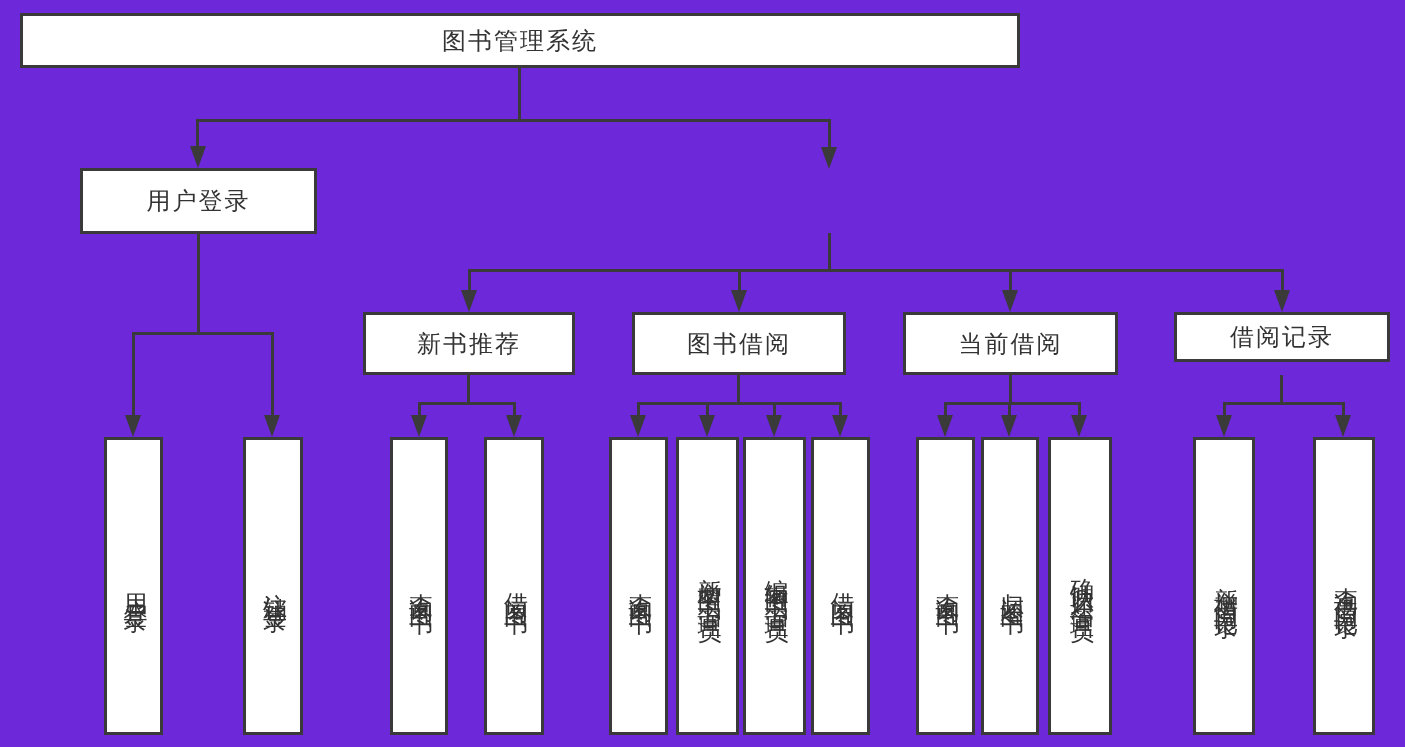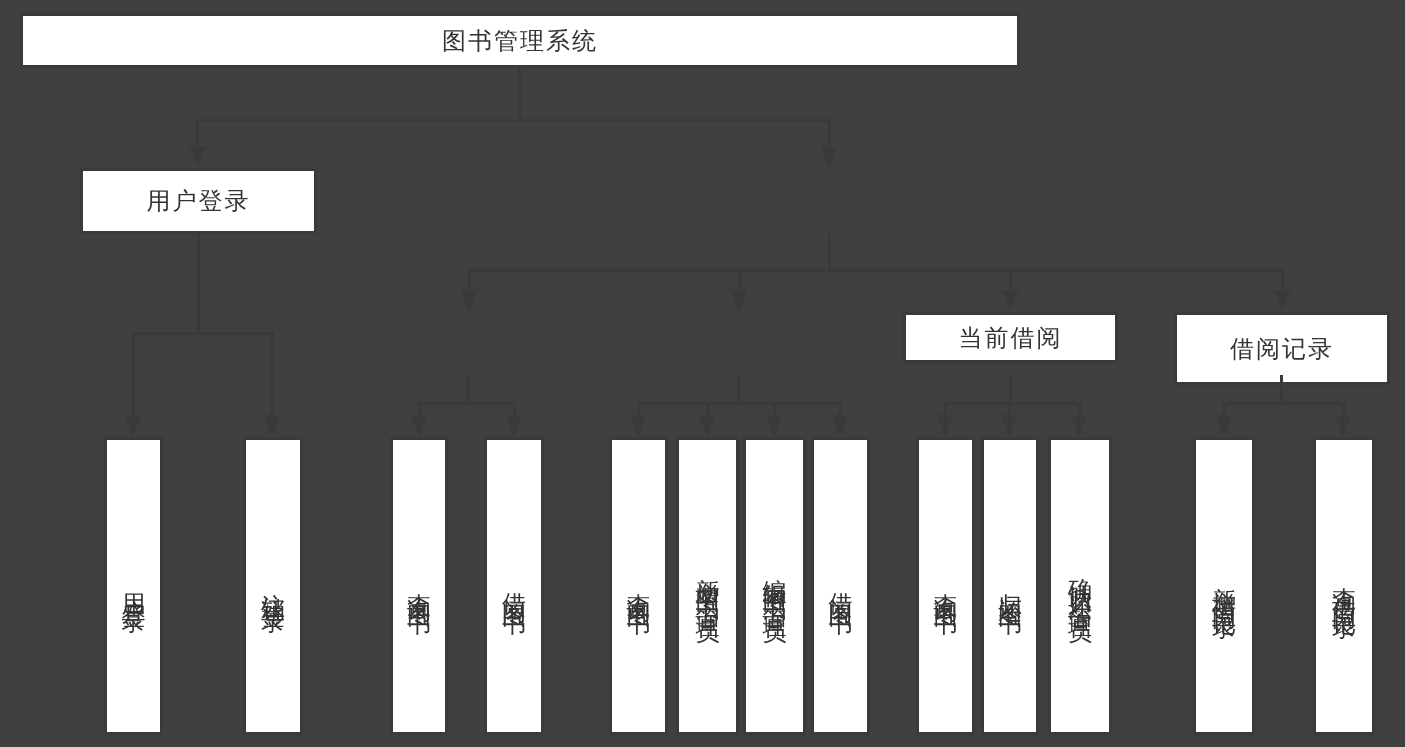--- a/index.html
+++ b/index.html
@@ -1,22 +1,22 @@
 <!DOCTYPE html>
 <html><head>
 <meta charset="utf-8">
 <style>
   html, body { margin: 0; padding: 0; background: #ffffff; }
   #stage {
     position: relative;
     width: 1405px;
     height: 747px;
-    background: #404040;
+    background: #6d28d9;
     overflow: hidden;
-    font-family: Liberation Sans, sans-serif;
+    font-family: Liberation Mono, monospace;
   }
   .hbox {
     position: absolute;
     box-sizing: border-box;
     border: 3px solid #3a3a3a;
     background: #ffffff;
     display: flex;
     align-items: center;
     justify-content: center;
     font-size: 24px;
@@ -84,22 +84,24 @@
   <div class="hline" style="left:468px;top:269px;width:816px"></div>
   <div class="vline" style="left:468px;top:269px;height:23px"></div>
   <div class="arrow" style="left:461px;top:290px"></div>
   <div class="vline" style="left:738px;top:269px;height:23px"></div>
   <div class="arrow" style="left:731px;top:290px"></div>
   <div class="vline" style="left:1009px;top:269px;height:23px"></div>
   <div class="arrow" style="left:1002px;top:290px"></div>
   <div class="vline" style="left:1281px;top:269px;height:23px"></div>
   <div class="arrow" style="left:1274px;top:290px"></div>
 
-  <div class="hbox" style="left:903px;top:312px;width:215px;height:51px">当前借阅</div>
-  <div class="hbox" style="left:1174px;top:312px;width:216px;height:73px">借阅记录</div>
+  <div class="hbox" style="left:363px;top:312px;width:212px;height:63px">新书推荐</div>
+  <div class="hbox" style="left:632px;top:312px;width:214px;height:63px">图书借阅</div>
+  <div class="hbox" style="left:903px;top:312px;width:215px;height:63px">当前借阅</div>
+  <div class="hbox" style="left:1174px;top:312px;width:216px;height:50px">借阅记录</div>
 
   <div class="vline" style="left:467px;top:375px;height:30px"></div>
   <div class="hline" style="left:418px;top:402px;width:98px"></div>
   <div class="vline" style="left:418px;top:402px;height:14px"></div>
   <div class="arrow" style="left:411px;top:415px"></div>
   <div class="vline" style="left:513px;top:402px;height:14px"></div>
   <div class="arrow" style="left:506px;top:415px"></div>
 
   <div class="vline" style="left:737px;top:375px;height:30px"></div>
   <div class="hline" style="left:637px;top:402px;width:204px"></div>

